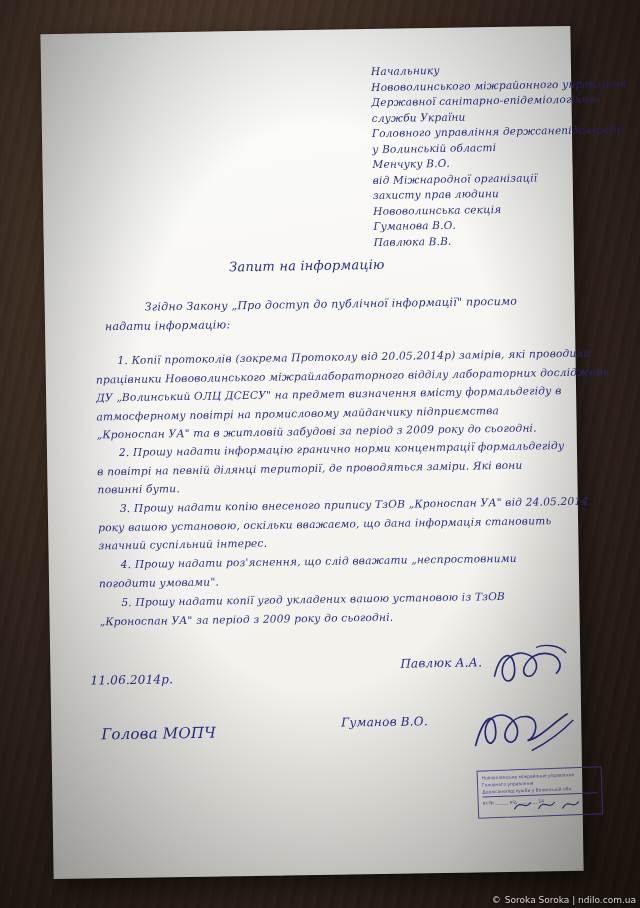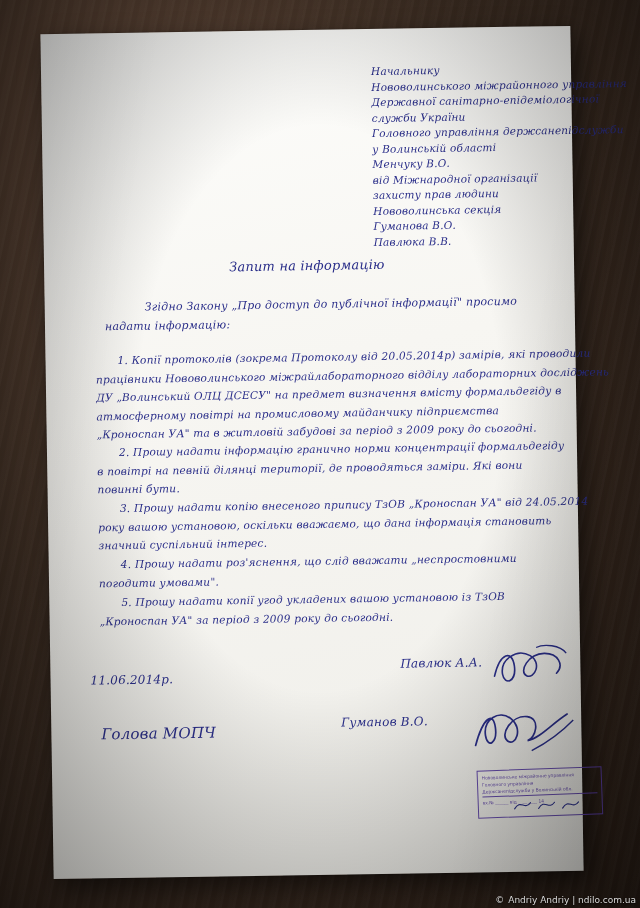--- a/index.html
+++ b/index.html
@@ -206,15 +206,15 @@
     <svg class="scribble" style="left:460px;top:768px;" width="80" height="20" viewBox="0 0 80 20">
       <path d="M2 14 C8 4, 12 16, 18 8 M26 14 C32 4, 36 16, 42 8 M50 14 C56 4, 60 16, 66 8" fill="none" stroke="#2b2f8a" stroke-width="1.1" stroke-linecap="round"></path>
     </svg>
 
   </div>
 
   <div class="vign"></div>
 
   <div id="credit">
     <span class="c">©</span>
-    <span>Andriy Andriy | ndilo.com.ua</span>
+    <span>Soroka Soroka | ndilo.com.ua</span>
   </div>
 </div>
 
 </body></html>

